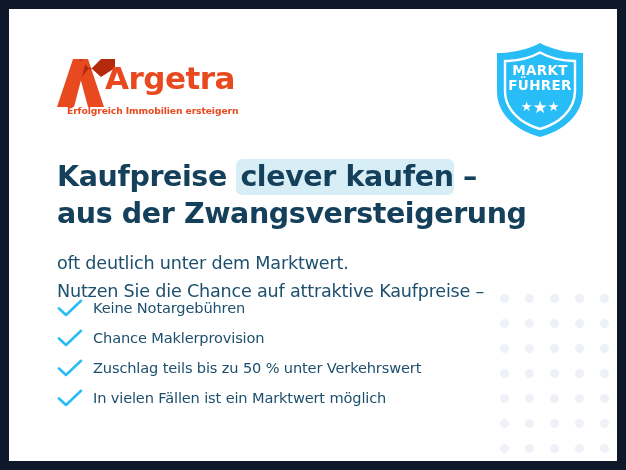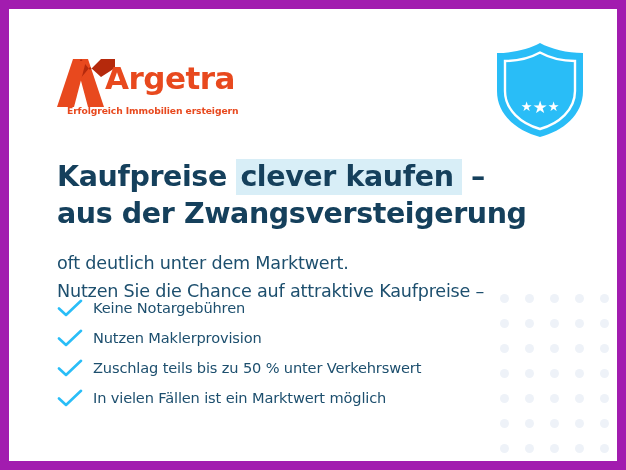--- a/index.html
+++ b/index.html
@@ -12,21 +12,21 @@
     overflow: hidden;
     font-family: "Liberation Sans", sans-serif;
     background: #ffffff;
   }
 
   
   .page {
     position: relative;
     width: 626px;
     height: 470px;
-    background: #a21caf;
+    background: #0f172a;
     box-sizing: border-box;
   }
   .canvas {
     position: absolute;
     left: 9px;
     top: 9px;
     width: 608px;
     height: 452px;
     background: #ffffff;
     overflow: hidden;
@@ -138,22 +138,22 @@
     font-family: "DejaVu Sans", sans-serif;
     font-weight: bold;
     font-size: 28.5px;
     line-height: 37px;
     color: #15405c;
     letter-spacing: -0.4px;
   }
   .hl-line { display: block; white-space: nowrap; }
   .hl-mark {
     background: #d8eef7;
-    padding: 1px 8px 2px 4px;
-    border-radius: 0;
+    padding: 1px 0 2px 4px;
+    border-radius: 6px;
     box-decoration-break: clone;
     text-align: right;
   }
 
   
   .subhead {
     position: absolute;
     left: 48px;
     top: 222px;
     width: 520px;
@@ -244,20 +244,24 @@
       </svg>
       <div class="logo-word">Argetra</div>
       <div class="logo-tag">Erfolgreich Immobilien ersteigern</div>
     </div>
 
     <div class="badge">
       <svg viewBox="0 0 98 98" width="98" height="98">
         <path d="M6 12 C22 12 38 8 49 2 C60 8 76 12 92 12 L92 50 C92 74 72 90 49 96 C26 90 6 74 6 50 Z" fill="#29bdf7"></path>
         <path d="M14 20 C27 20 40 16.5 49 11.5 C58 16.5 71 20 84 20 L84 50 C84 69 68 82.5 49 88 C30 82.5 14 69 14 50 Z" fill="none" stroke="#ffffff" stroke-width="2.4"></path>
       </svg>
+      <div class="badge-text">
+        <span>MARKT</span><br>
+        <span>FÜHRER</span>
+      </div>
       <div class="badge-stars">
         <span>★</span><span class="big">★</span><span>★</span>
       </div>
     </div>
 
     <h1 class="headline">
       <span class="hl-line"><span>Kaufpreise </span><span class="hl-mark">clever kaufen</span><span> –</span></span>
       <span class="hl-line">aus der Zwangsversteigerung</span>
     </h1>
 
@@ -270,21 +274,21 @@
       <li class="bullet">
         <svg class="check" viewBox="0 0 26 18">
             <polyline points="2,9.5 9,16 24,1.8" fill="none" stroke="#29bdf7" stroke-width="2.6" stroke-linecap="round" stroke-linejoin="round"></polyline>
           </svg>
         <span class="label">Keine Notargebühren</span>
       </li>
       <li class="bullet">
         <svg class="check" viewBox="0 0 26 18">
             <polyline points="2,9.5 9,16 24,1.8" fill="none" stroke="#29bdf7" stroke-width="2.6" stroke-linecap="round" stroke-linejoin="round"></polyline>
           </svg>
-        <span class="label">Nutzen Maklerprovision</span>
+        <span class="label">Chance Maklerprovision</span>
       </li>
       <li class="bullet">
         <svg class="check" viewBox="0 0 26 18">
             <polyline points="2,9.5 9,16 24,1.8" fill="none" stroke="#29bdf7" stroke-width="2.6" stroke-linecap="round" stroke-linejoin="round"></polyline>
           </svg>
         <span class="label">Zuschlag teils bis zu 50 % unter Verkehrswert</span>
       </li>
       <li class="bullet">
         <svg class="check" viewBox="0 0 26 18">
             <polyline points="2,9.5 9,16 24,1.8" fill="none" stroke="#29bdf7" stroke-width="2.6" stroke-linecap="round" stroke-linejoin="round"></polyline>

